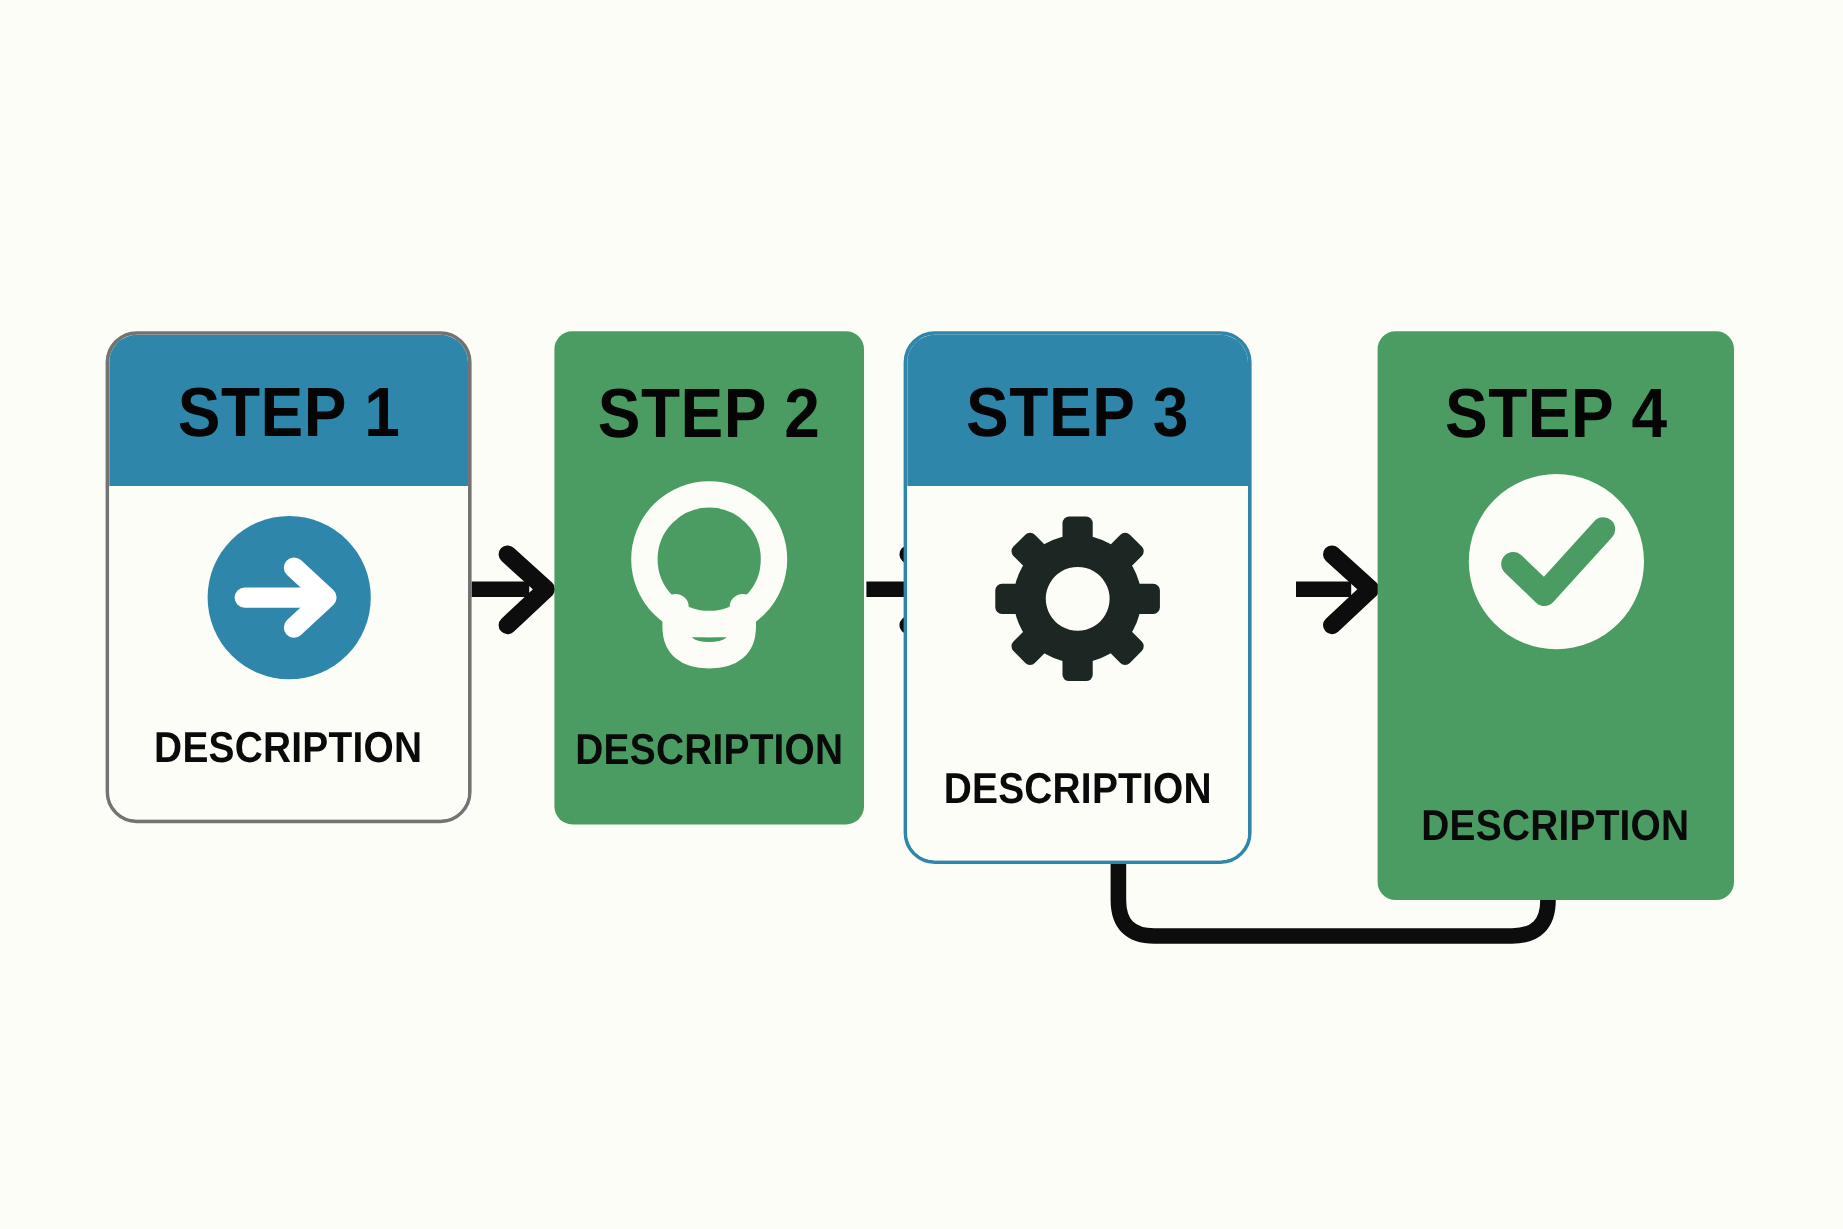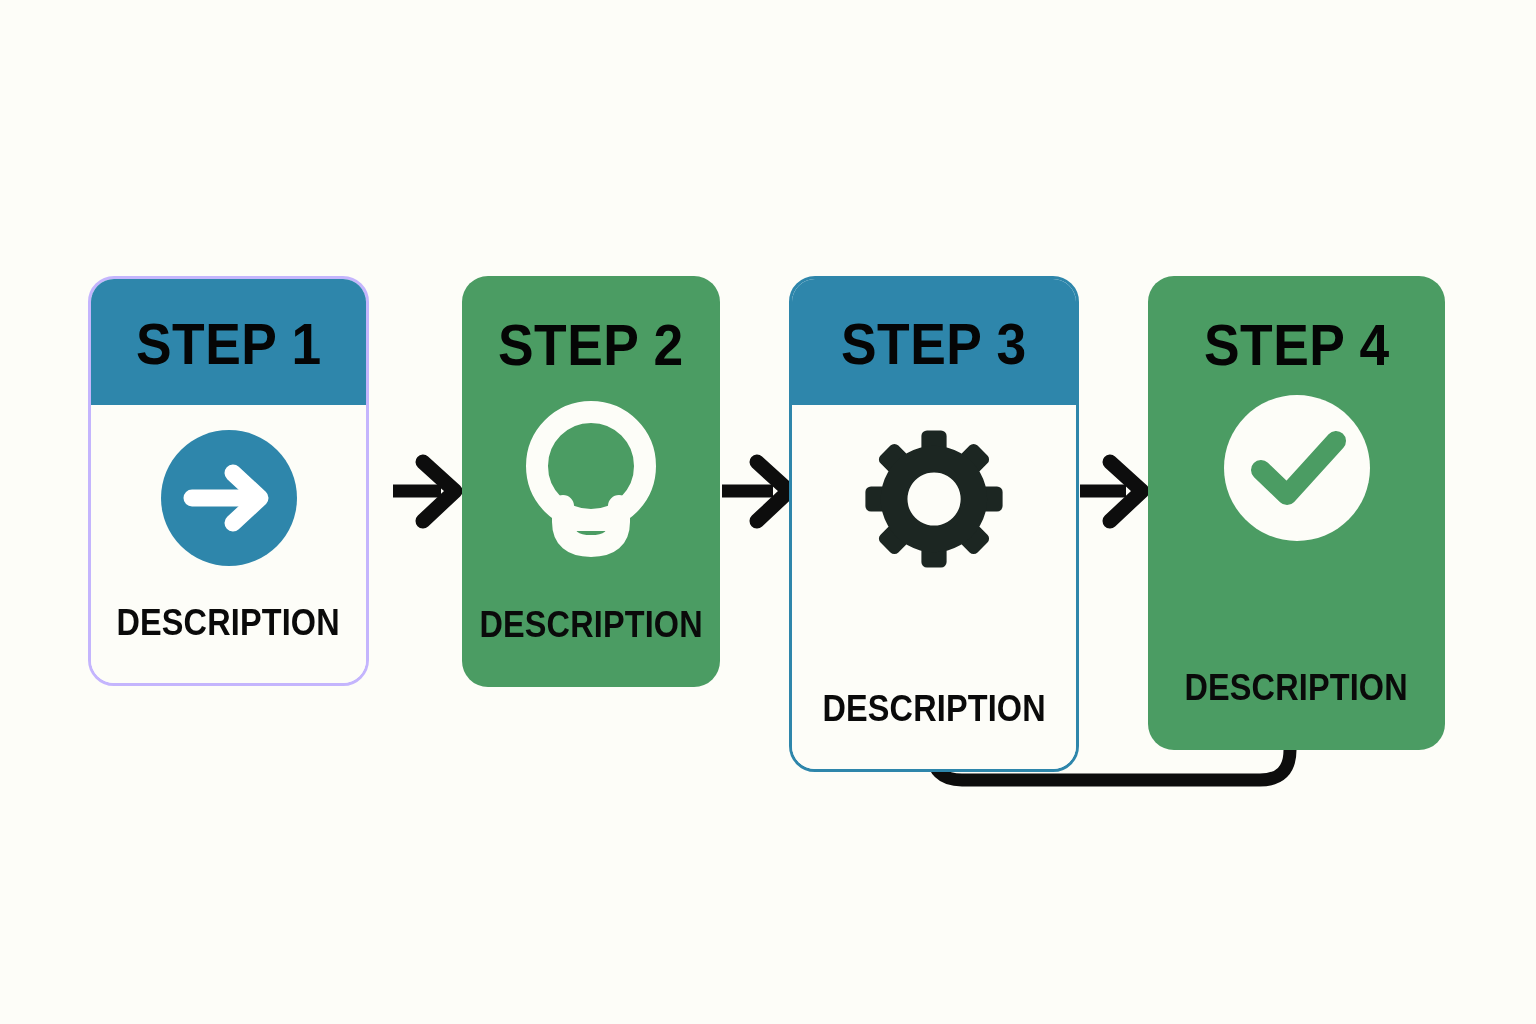--- a/index.html
+++ b/index.html
@@ -65,20 +65,21 @@
     justify-content: space-between;
     background: #fdfdf8;
   }
 
   
   .card.solid {
     display: flex;
     flex-direction: column;
     align-items: center;
     justify-content: flex-start;
+    border-radius: 15px;
   }
 
   .step-title {
     font-size: 58px;
     font-weight: 700;
     letter-spacing: 0.5px;
     color: #050505;
     line-height: 1;
     font-stretch: condensed;
     transform: scaleX(0.92);
@@ -97,32 +98,32 @@
   }
 
   .icon-slot {
     display: flex;
     align-items: center;
     justify-content: center;
   }
 
   
   #card-1 {
-    left: 88px;  top: 276px;  width: 281px; height: 410px;
-    border: 3px solid #c4b5fd;
+    left: 88px;  top: 276px;  width: 305px; height: 410px;
+    border: 3px solid #737373;
   }
   #card-1 .card-header { height: 126px; background: #2e86ab; padding-top: 4px; }
 
   #card-2 {
     left: 462px; top: 276px; width: 258px; height: 411px;
     background: #4b9c63;
   }
 
   #card-3 {
-    left: 789px; top: 276px; width: 290px; height: 496px;
+    left: 753px; top: 276px; width: 290px; height: 444px;
     border: 3px solid #2e86ab;
   }
   #card-3 .card-header { height: 126px; background: #2e86ab; padding-top: 4px; }
 
   #card-4 {
     left: 1148px; top: 276px; width: 297px; height: 474px;
     background: #4b9c63;
   }
 
   

